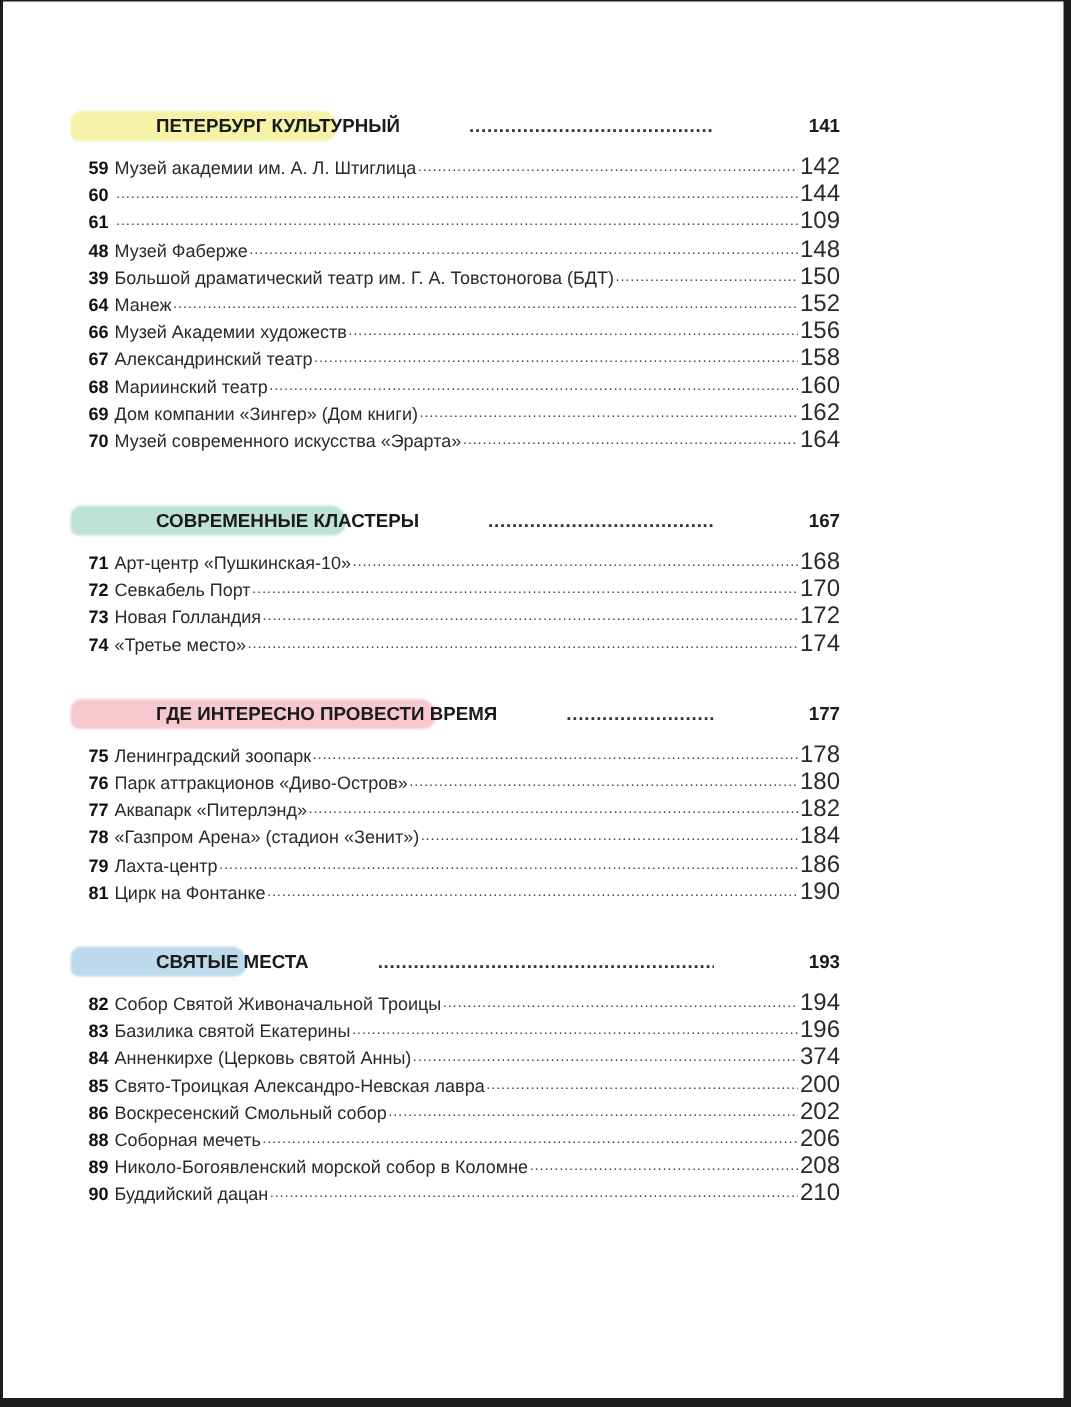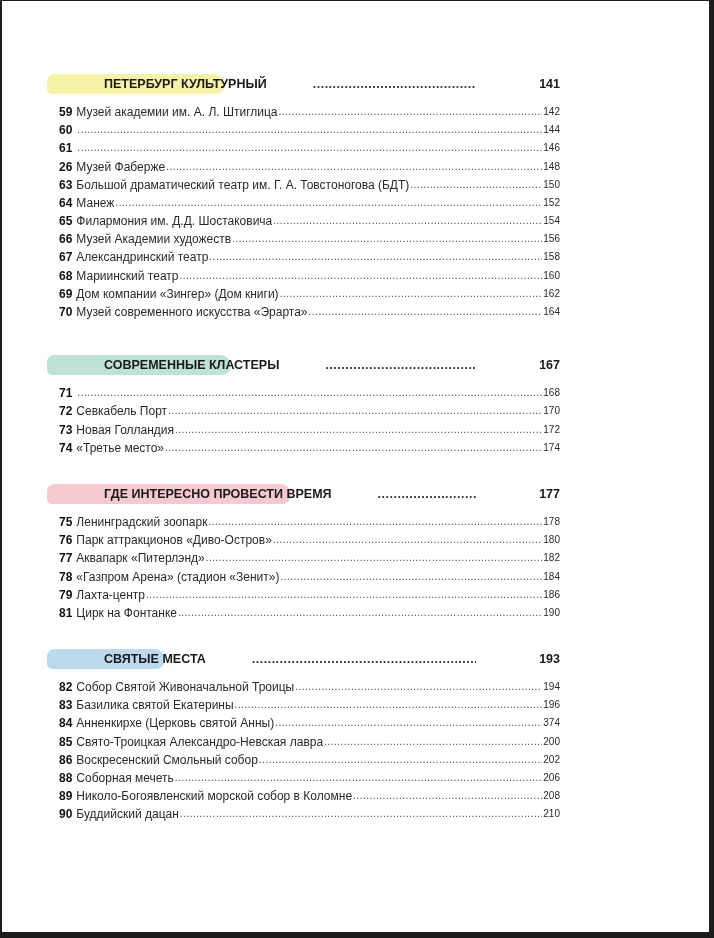--- a/index.html
+++ b/index.html
@@ -54,30 +54,30 @@
   }
   .sec-head .dots { font-weight: bold; line-height: 20px; }
   .dots::after {
     content: "................................................................................................................................................................................................................................";
   }
   .page-num { white-space: nowrap; }
   .sec-head .page-num { line-height: 20px; margin-left: 17px; }
   .entries { margin-top: 9px; }
   .entry {
     display: flex;
-    align-items: flex-end;
+    align-items: flex-start;
     height: 18.2px;
     line-height: 18.2px;
     font-size: 12px;
     color: #2a2a2a;
   }
   .entry .num { font-weight: bold; color: #111; margin-right: 4px; white-space: nowrap; }
   .entry .label { white-space: nowrap; }
   .entry .dots { font-size: 10px; color: #444; }
-  .entry .page-num { font-size: 10px; }
+  .entry .page-num { font-size: 16px; }
   .gap1 { height: 34px; }
   .gap2 { height: 27px; }
   .gap3 { height: 27px; }
 </style>
 </head>
 <body>
 
 <div class="page">
   <div class="toc" id="toc">
       <div class="section">
@@ -95,45 +95,39 @@
             <span class="page-num">142</span>
           </div>
           <div class="entry">
             <span class="num">60</span>
             <span class="dots"></span>
             <span class="page-num">144</span>
           </div>
           <div class="entry">
             <span class="num">61</span>
             <span class="dots"></span>
-            <span class="page-num">146</span>
-          </div>
-          <div class="entry">
-            <span class="num">26</span>
+            <span class="page-num">109</span>
+          </div>
+          <div class="entry">
+            <span class="num">48</span>
             <span class="label">Музей Фаберже</span>
             <span class="dots"></span>
             <span class="page-num">148</span>
           </div>
           <div class="entry">
-            <span class="num">63</span>
+            <span class="num">39</span>
             <span class="label">Большой драматический театр им. Г. А. Товстоногова (БДТ)</span>
             <span class="dots"></span>
             <span class="page-num">150</span>
           </div>
           <div class="entry">
             <span class="num">64</span>
             <span class="label">Манеж</span>
             <span class="dots"></span>
             <span class="page-num">152</span>
-          </div>
-          <div class="entry">
-            <span class="num">65</span>
-            <span class="label">Филармония им. Д.Д. Шостаковича</span>
-            <span class="dots"></span>
-            <span class="page-num">154</span>
           </div>
           <div class="entry">
             <span class="num">66</span>
             <span class="label">Музей Академии художеств</span>
             <span class="dots"></span>
             <span class="page-num">156</span>
           </div>
           <div class="entry">
             <span class="num">67</span>
             <span class="label">Александринский театр</span>
@@ -164,20 +158,21 @@
       <div class="section">
         <div class="sec-head">
           <span class="hl" style="width: 184px; background: rgb(169, 217, 198);"></span>
           <span class="title">СОВРЕМЕННЫЕ КЛАСТЕРЫ</span>
           <span class="dots"></span>
           <span class="page-num">167</span>
         </div>
         <div class="entries">
           <div class="entry">
             <span class="num">71</span>
+            <span class="label">Арт-центр «Пушкинская-10»</span>
             <span class="dots"></span>
             <span class="page-num">168</span>
           </div>
           <div class="entry">
             <span class="num">72</span>
             <span class="label">Севкабель Порт</span>
             <span class="dots"></span>
             <span class="page-num">170</span>
           </div>
           <div class="entry">

